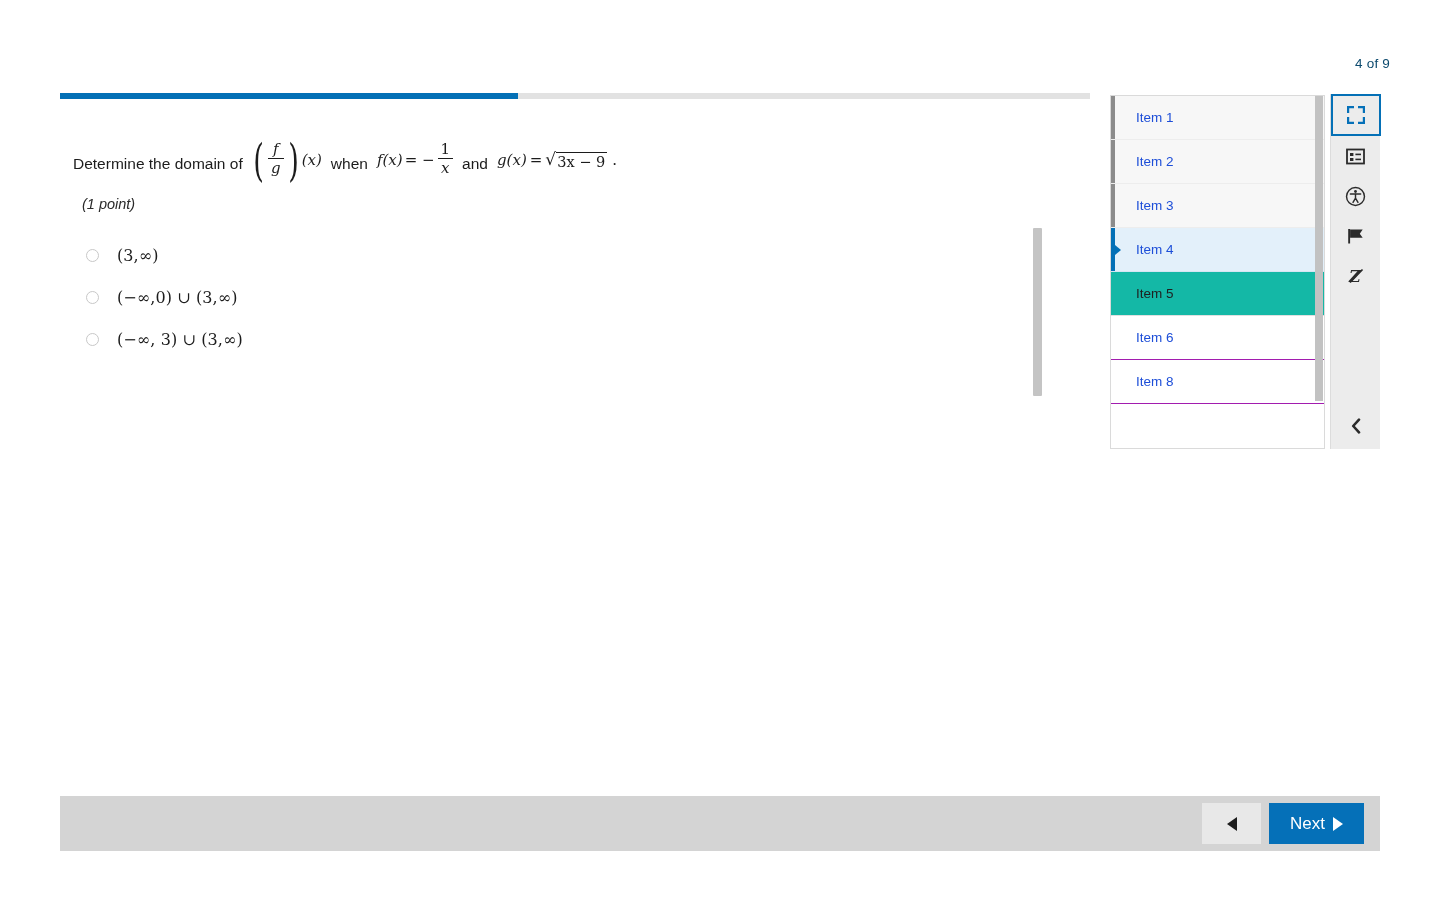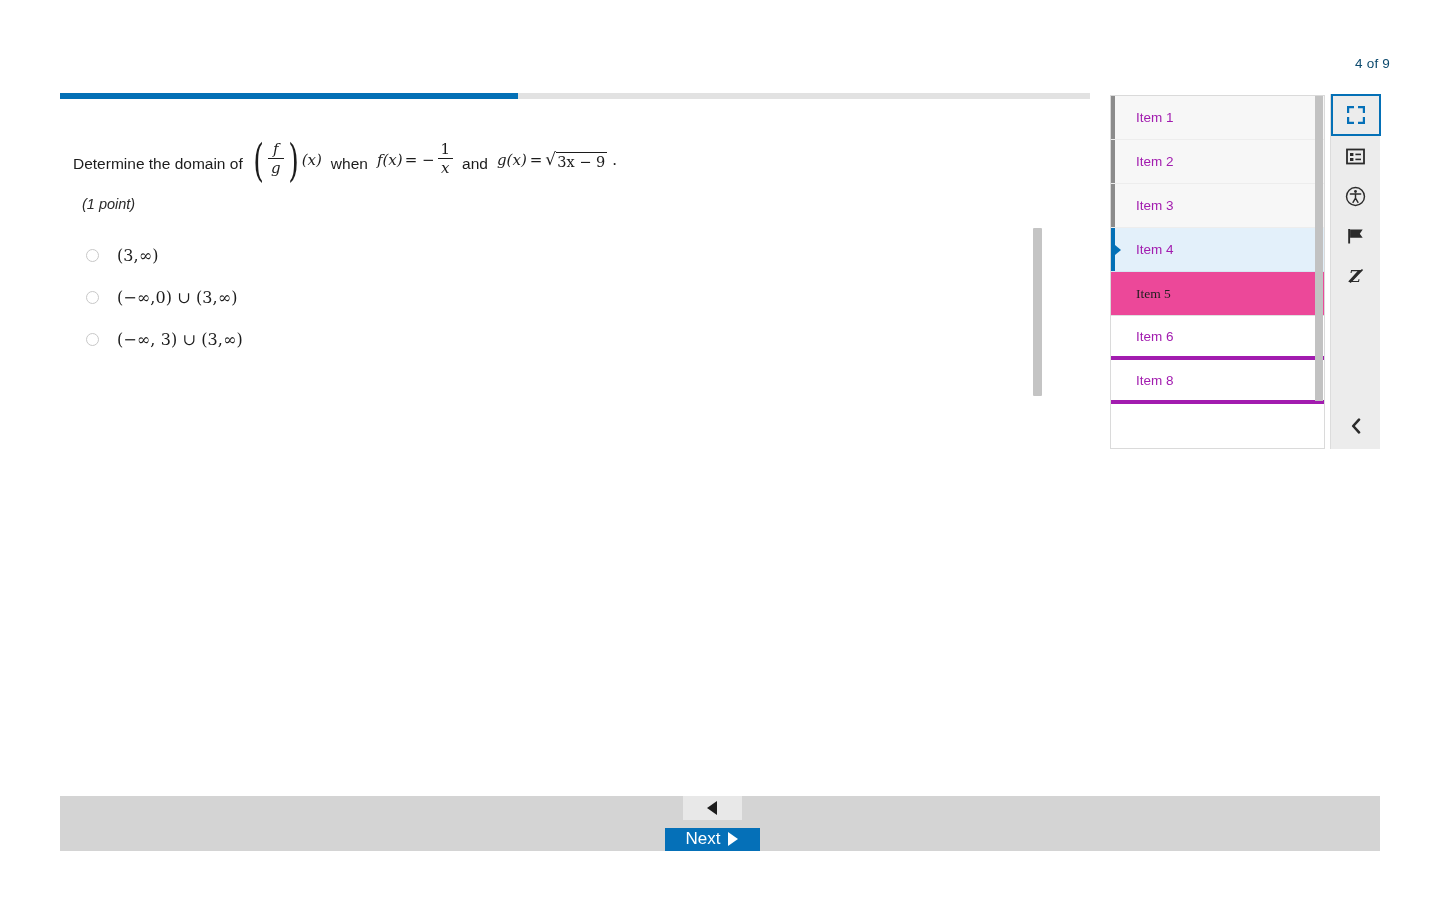--- a/index.html
+++ b/index.html
@@ -158,21 +158,21 @@
     background: #ffffff;
     border: 1px solid #dadada;
     overflow: hidden;
   }
   .item-row {
     position: relative;
     height: 44px;
     display: flex;
     align-items: center;
     font-size: 13.5px;
-    color: #a21caf;
+    color: #1d4ed8;
     padding-left: 25px;
     background: #ffffff;
     border-bottom: 1px solid #ededed;
     cursor: pointer;
   }
   .item-row.visited { background: #f7f7f7; }
   .item-row.visited::before {
     content: "";
     position: absolute;
     left: 0; top: 0; bottom: 0;
@@ -193,26 +193,25 @@
   .item-row.current .caret {
     position: absolute;
     left: 4px; top: 50%;
     transform: translateY(-50%);
     width: 0; height: 0;
     border-top: 5px solid transparent;
     border-bottom: 5px solid transparent;
     border-left: 6px solid #0470b6;
   }
   .item-row.hovered {
-    background: #ec4899;
+    background: #14b8a6;
     border-bottom: 1px solid #e0e0e0;
     color: #1f1f1f;
-    font-family: Liberation Serif, serif;
-  }
-  .item-row.plain { background: #ffffff; border-bottom: 4px solid #a21caf; }
+  }
+  .item-row.plain { background: #ffffff; border-bottom: 1px solid #a21caf; }
 
   .panel-scroll {
     position: absolute;
     left: 1315px; top: 96px;
     width: 8px; height: 305px;
     background: #c2c2c2;
   }
 
   
   .toolbar {
@@ -245,21 +244,20 @@
   .footer {
     position: absolute;
     left: 60px; top: 796px;
     width: 1320px; height: 55px;
     background: #d4d4d4;
     display: flex;
     align-items: center;
     justify-content: flex-end;
     padding-right: 16px;
     gap: 8px;
-    flex-direction: column;
   }
   .btn-prev {
     width: 59px; height: 41px;
     background: #e8e8e8;
     border: none;
     display: flex;
     align-items: center;
     justify-content: center;
     cursor: pointer;
     color: #1c1c1c;

